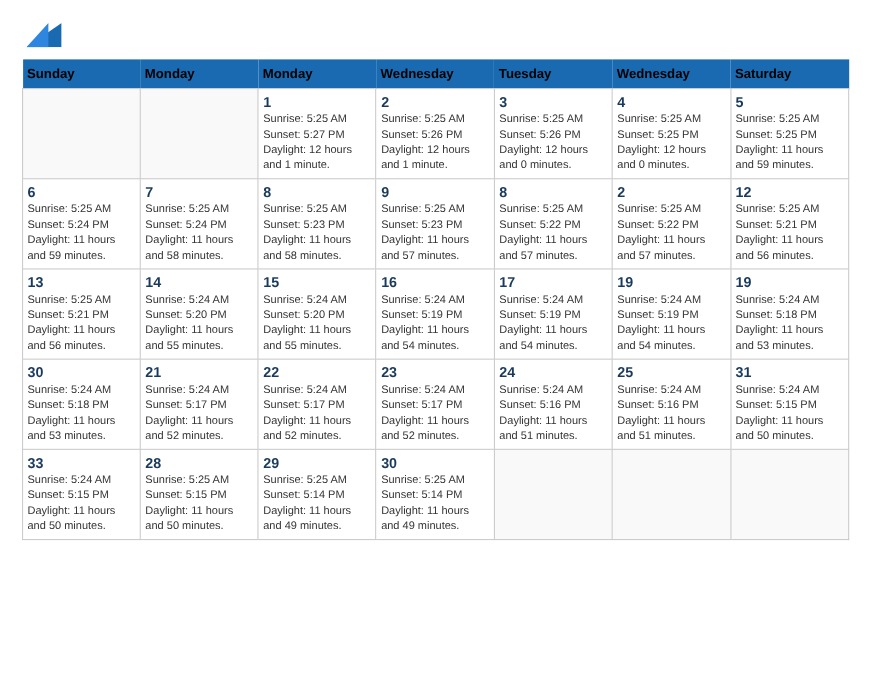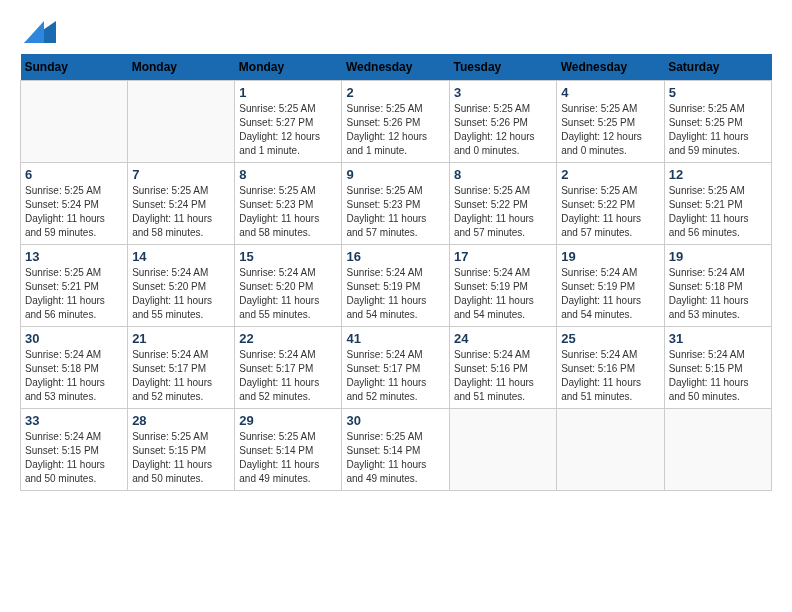--- a/index.html
+++ b/index.html
@@ -257,21 +257,21 @@
 Sunset: 5:17 PM
 Daylight: 11 hours and 52 minutes.</div>
         </td>
         <td>
           <span class="day-number">22</span>
           <div class="cell-text">Sunrise: 5:24 AM
 Sunset: 5:17 PM
 Daylight: 11 hours and 52 minutes.</div>
         </td>
         <td>
-          <span class="day-number">41</span>
+          <span class="day-number">23</span>
           <div class="cell-text">Sunrise: 5:24 AM
 Sunset: 5:17 PM
 Daylight: 11 hours and 52 minutes.</div>
         </td>
         <td>
           <span class="day-number">24</span>
           <div class="cell-text">Sunrise: 5:24 AM
 Sunset: 5:16 PM
 Daylight: 11 hours and 51 minutes.</div>
         </td>

